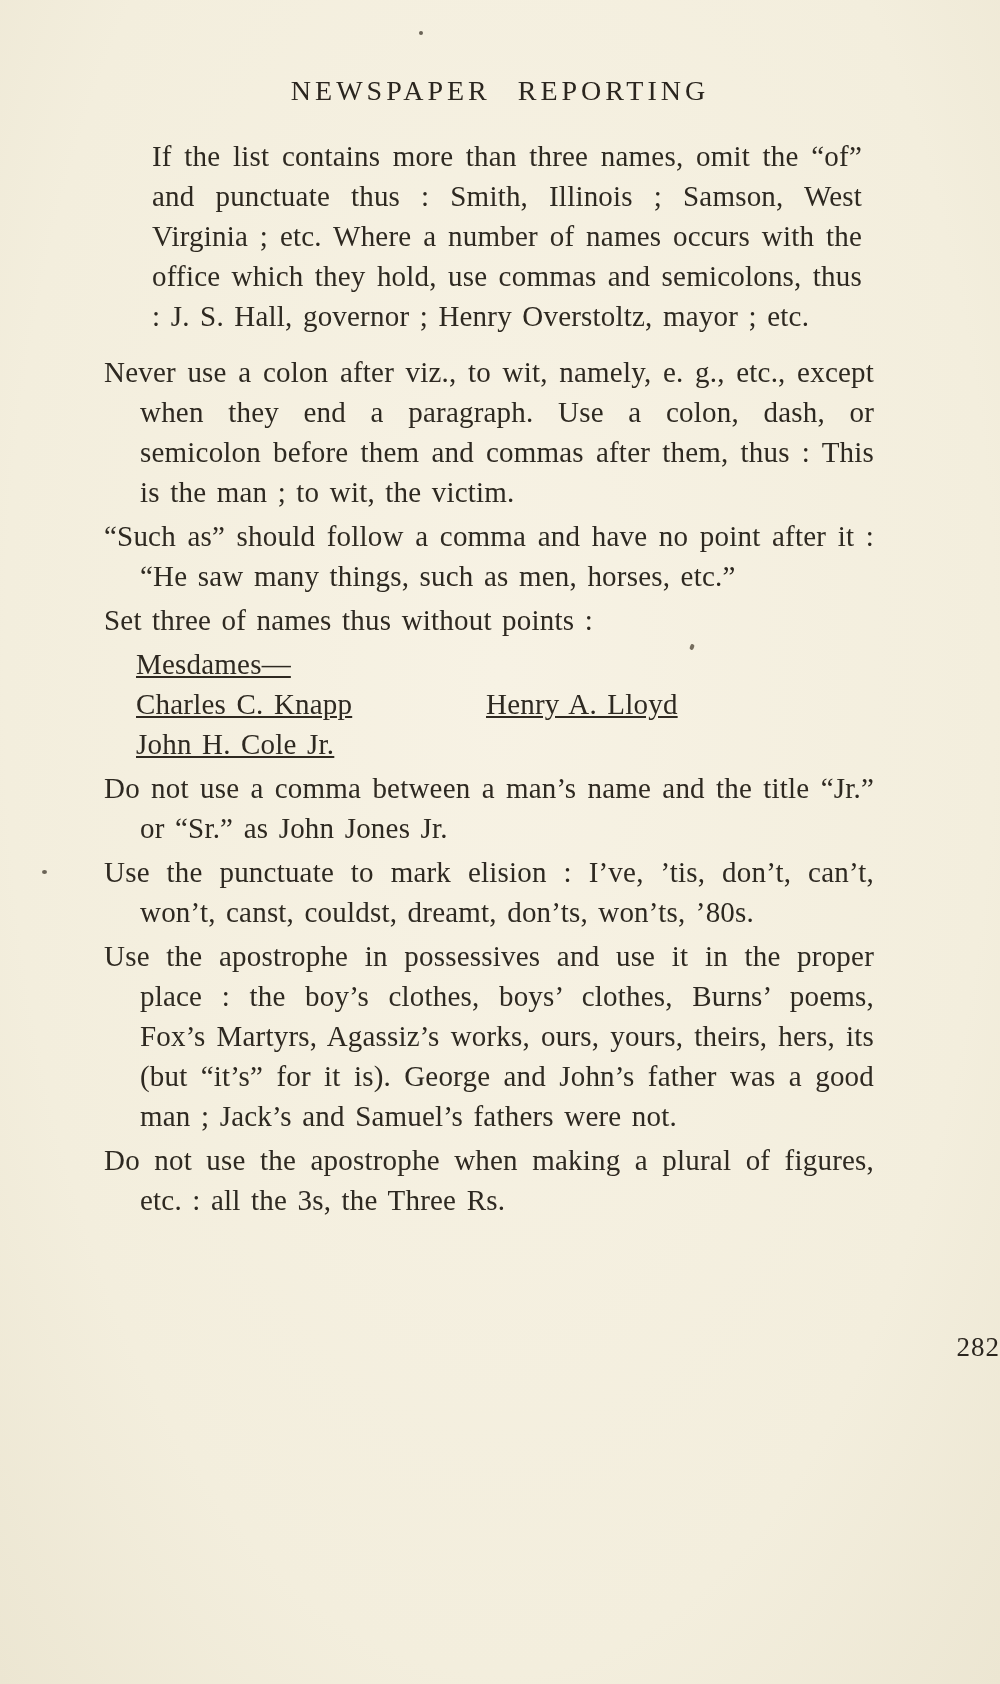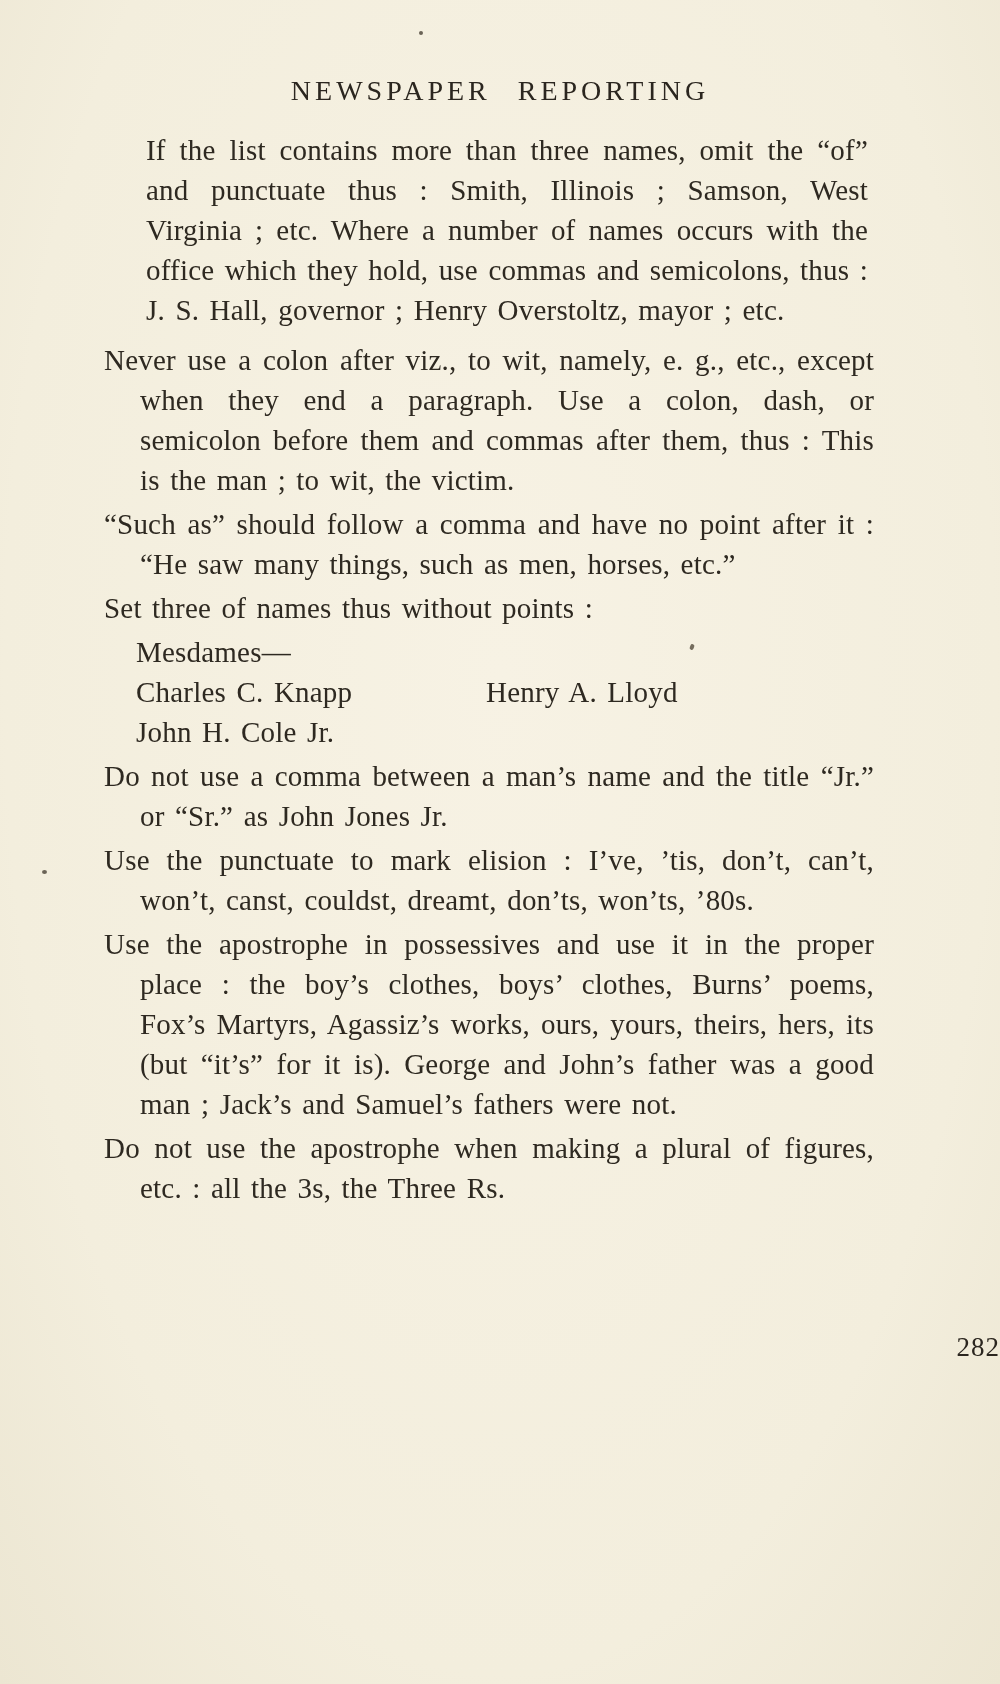--- a/index.html
+++ b/index.html
@@ -40,27 +40,28 @@
     word-spacing: 3px;
     letter-spacing: 0.2px;
   }
   p.entry {
     margin: 4px;
     text-align: justify;
     padding-left: 36px;
     text-indent: -36px;
   }
   p.cont {
-    margin: 10px;
+    margin: 16px;
     text-align: justify;
     padding-left: 36px;
     text-indent: 0;
   }
   .name-list {
     padding-left: 36px;
+    text-decoration: underline;
   }
   .name-row {
     display: flex;
   }
   .name-left {
     width: 350px;
     flex: 0 0 350px;
   }
   .name-right {
     flex: 1 1 auto;

